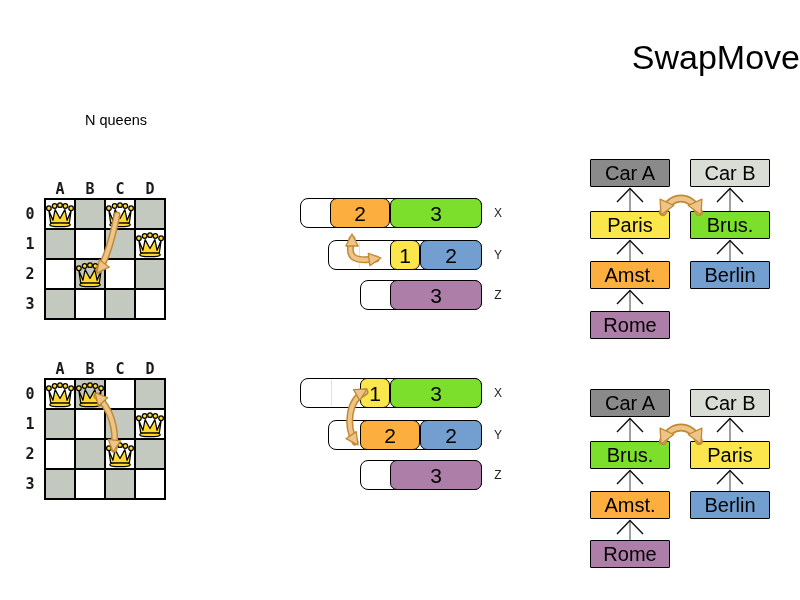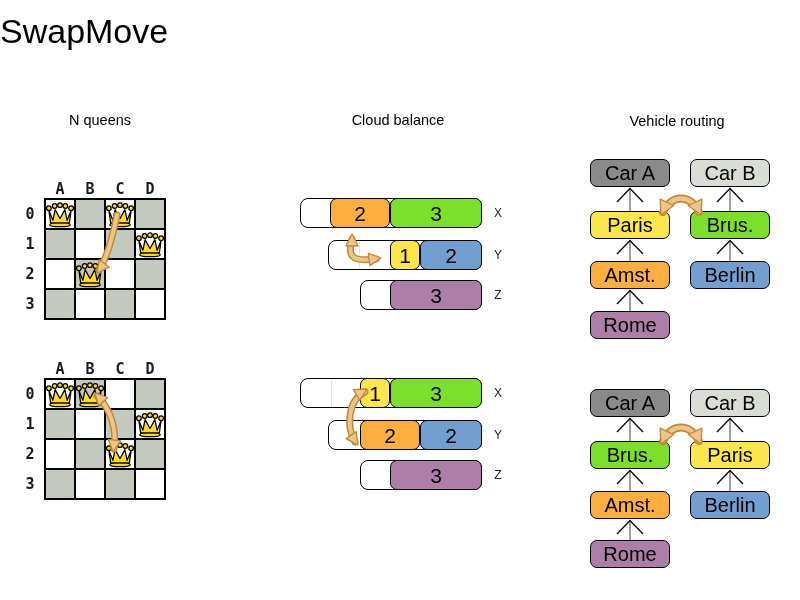--- a/index.html
+++ b/index.html
@@ -1,45 +1,43 @@
 <!DOCTYPE html>
 <html><head>
 <meta charset="utf-8">
 <style>
   html,body{margin:0;padding:0;background:#fff;}
   #stage{position:relative;width:800px;height:600px;background:#ffffff;overflow:hidden;
          font-family:"Liberation Sans",sans-serif;color:#000;}
   .abs{position:absolute;}
-  .title{left:0;width:800px;top:13px;text-align:left;font-size:34px;line-height:36px;}
+  .title{left:0;width:800px;top:39px;text-align:right;font-size:34px;line-height:36px;}
   .subtitle{left:0;width:800px;top:66px;text-align:center;font-size:13px;line-height:15px;}
   .col-header{width:200px;text-align:center;font-size:14.5px;line-height:16px;}
   .board-grid{box-sizing:content-box;border:1.5px solid #000;background:#fff;}
   .board-cell{position:absolute;width:30px;height:30px;box-sizing:border-box;border:0.5px solid #000;}
   .board-col-label,.board-row-label{font-family:"DejaVu Sans Mono",monospace;font-weight:bold;
         font-size:15px;color:#1a1a1a;text-align:center;}
   .queen{position:absolute;pointer-events:none;}
   .cloud-container{box-sizing:border-box;background:#fff;border:1.5px solid #000;border-radius:8px;}
   .cloud-ghost{position:absolute;top:1px;bottom:1px;width:1px;background:#e2e2e2;}
   .cloud-block{box-sizing:border-box;border:1.5px solid #000;border-radius:7px;
         display:flex;align-items:center;justify-content:center;font-size:21px;line-height:21px;}
   .cloud-row-label{font-size:12px;color:#222;text-align:center;}
-  .vrp-box{box-sizing:border-box;border:1.5px solid #000;border-radius:7px;
+  .vrp-box{box-sizing:border-box;border:1.5px solid #000;border-radius:1px;
         display:flex;align-items:center;justify-content:center;font-size:20px;line-height:20px;}
   #overlay{position:absolute;left:0;top:0;width:800px;height:600px;pointer-events:none;z-index:10;}
 </style>
 </head>
 <body>
 
 <div id="stage">
   <div class="abs title">SwapMove</div>
 
-  <div class="abs col-header" style="left:0;top:112px;">N queens</div>
-  <div class="abs col-header" style="left:298px;top:112px;">Cloud balance</div>
+  <div class="abs col-header" style="left:0;top:112px;padding-left:16px;">N queens</div>
   <div class="abs col-header" style="left:577px;top:113px;">
-    <div>Vehicle routing</div>
   </div>
 
   <svg id="overlay" xmlns="http://www.w3.org/2000/svg">
       <line x1="630" y1="211" x2="630" y2="188" stroke="#888888" stroke-width="1.6"></line>
       <polyline points="617,202 630,188.5 643,202" fill="none" stroke="#111111" stroke-width="1.4"></polyline>
       <line x1="630" y1="261" x2="630" y2="240" stroke="#888888" stroke-width="1.6"></line>
       <polyline points="617,254 630,240.5 643,254" fill="none" stroke="#111111" stroke-width="1.4"></polyline>
       <line x1="630" y1="311" x2="630" y2="290" stroke="#888888" stroke-width="1.6"></line>
       <polyline points="617,304 630,290.5 643,304" fill="none" stroke="#111111" stroke-width="1.4"></polyline>
       <line x1="730" y1="211" x2="730" y2="188" stroke="#888888" stroke-width="1.6"></line>

